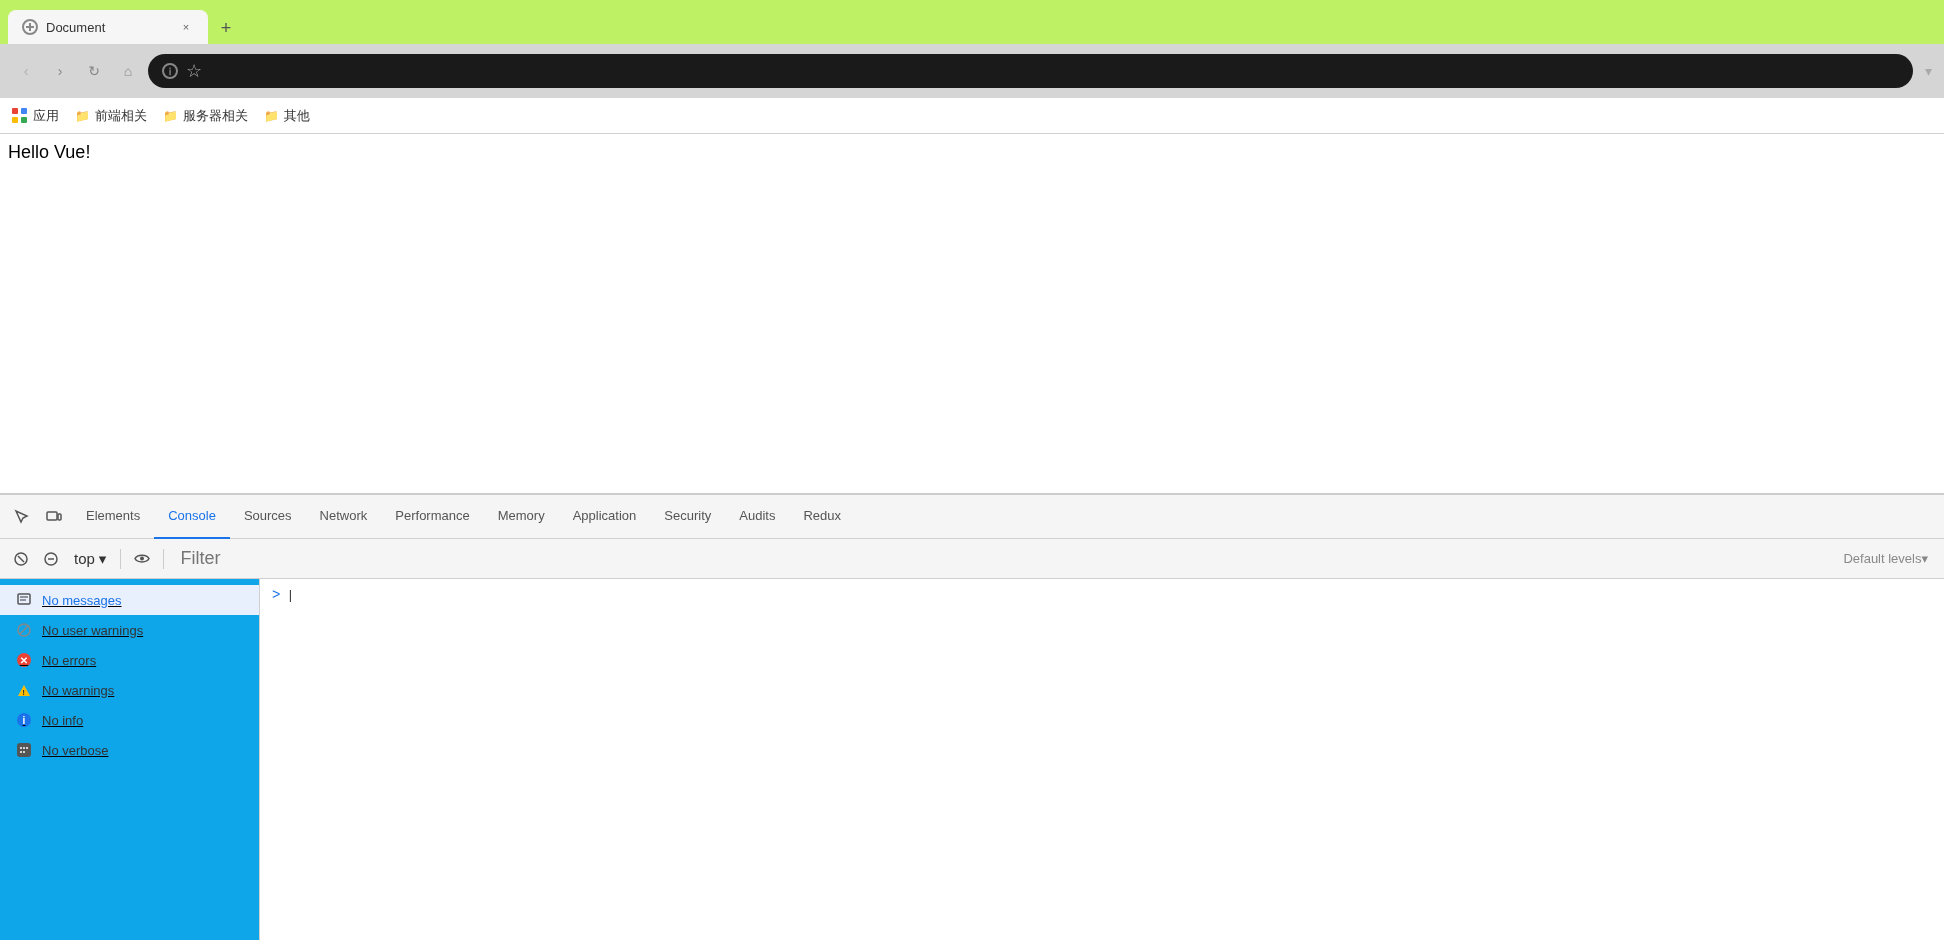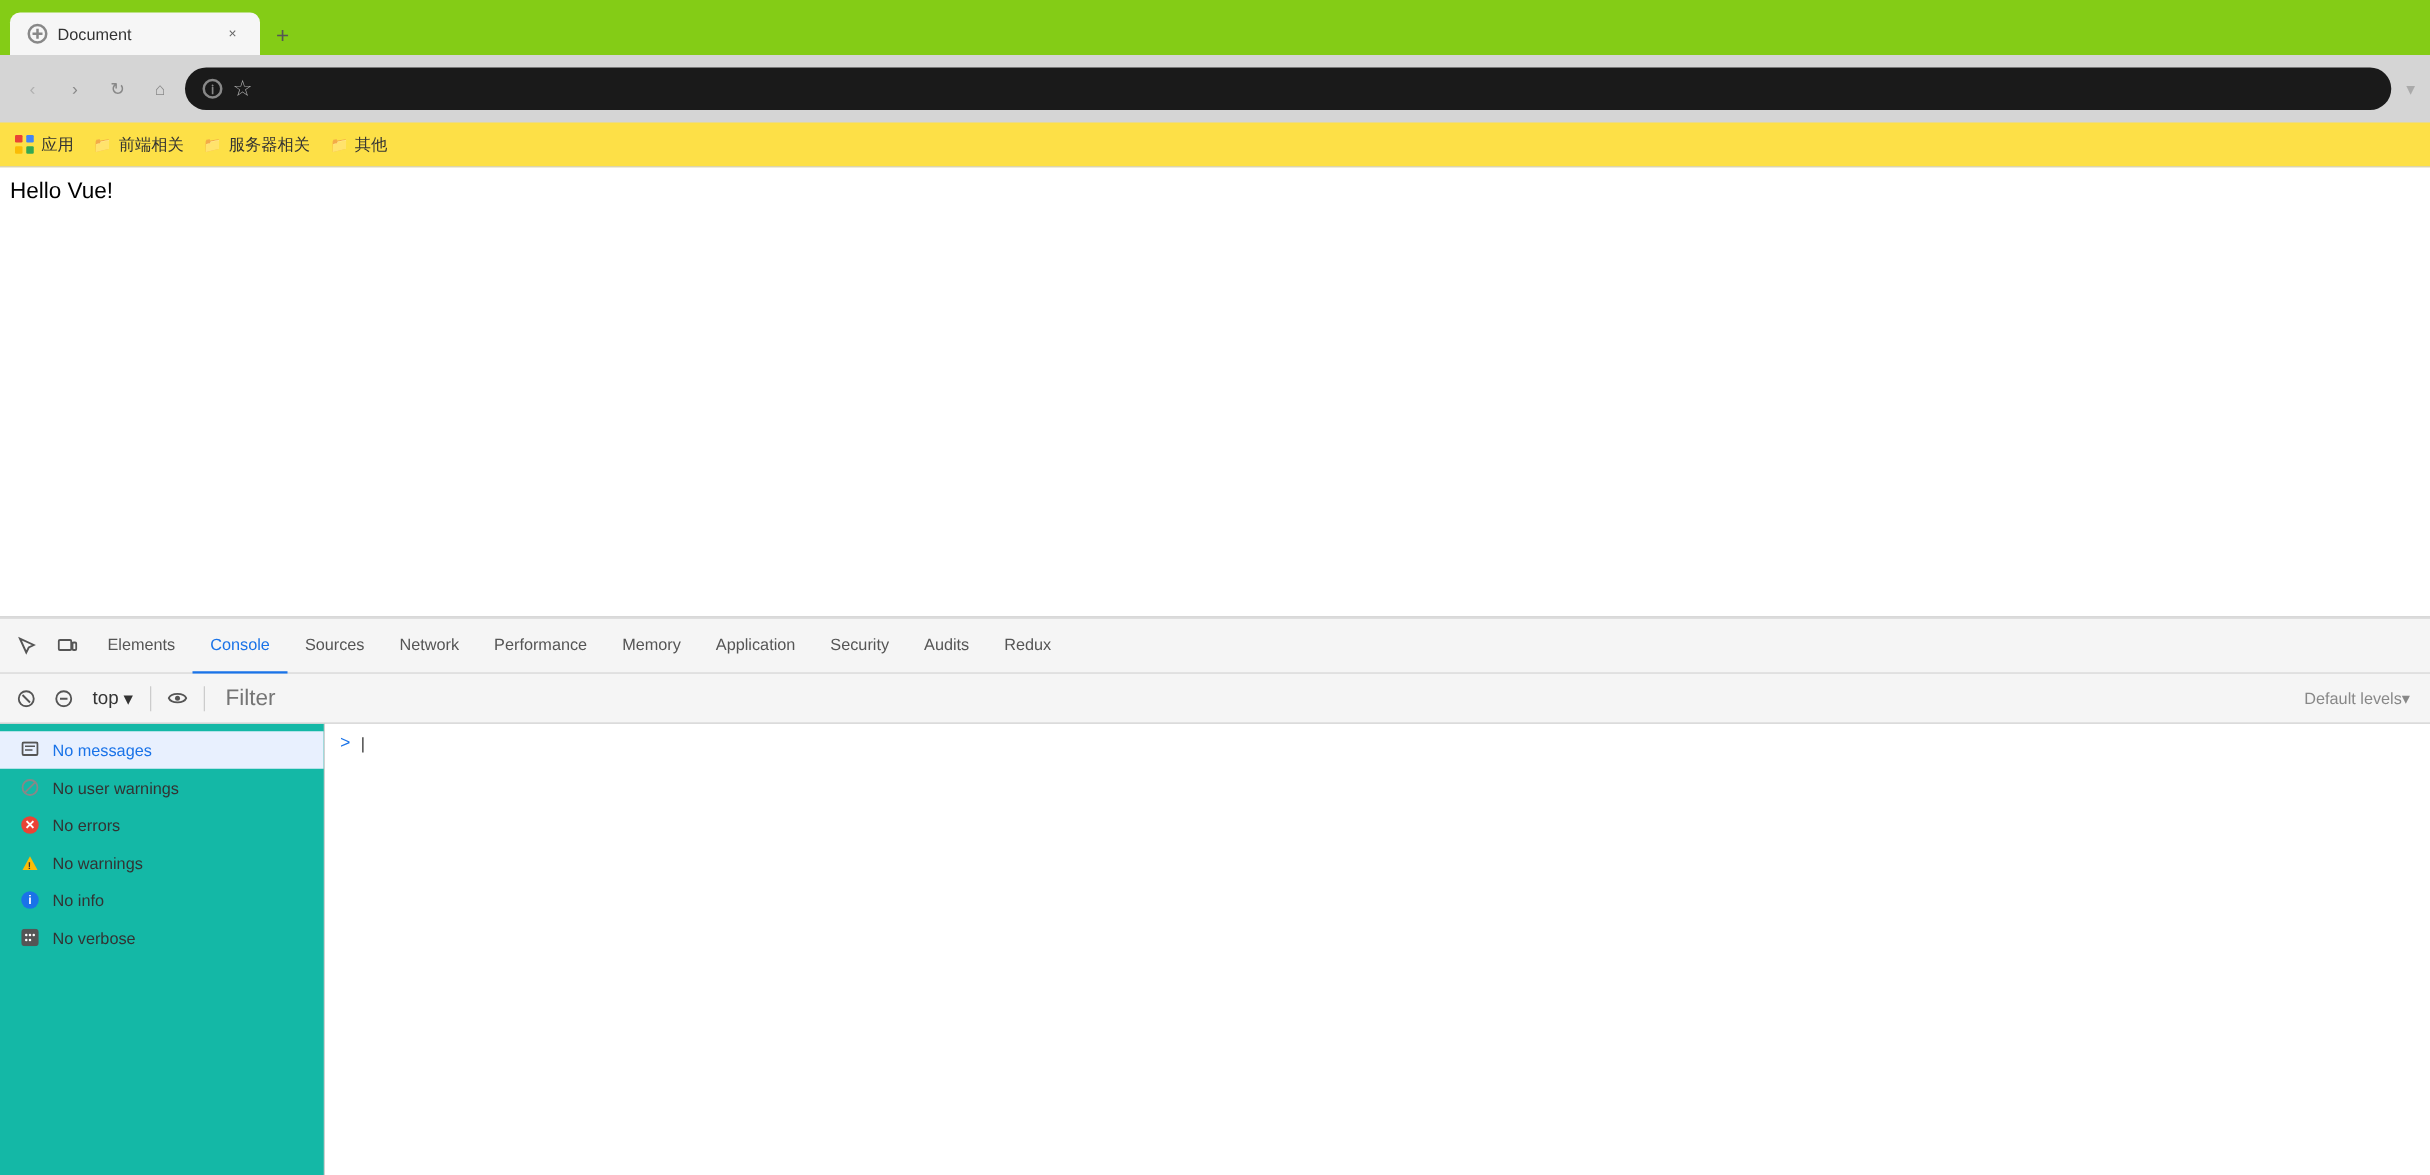--- a/index.html
+++ b/index.html
@@ -2,42 +2,42 @@
 <html><head>
   <meta charset="utf-8">
   <style>
     * { margin: 0; padding: 0; box-sizing: border-box; }
     body { font-family: -apple-system, BlinkMacSystemFont, 'Segoe UI', sans-serif; background: #e8e8e8; width: 1944px; height: 940px; overflow: hidden; }
 
     
     .browser-chrome { background: #d5d5d5; }
 
     
-    .tab-bar { display: flex; align-items: flex-end; padding: 20px 8px 0 8px; background: #84cc16; height: 44px; }
+    .tab-bar { display: flex; align-items: flex-end; padding: 20px 8px 0 8px; background: #bef264; height: 44px; }
     .tab { display: flex; align-items: center; background: #f0f0f0; border-radius: 8px 8px 0 0; padding: 0 14px; height: 34px; min-width: 200px; max-width: 280px; gap: 8px; position: relative; }
     .tab.active { background: #f6f6f6; }
     .tab-globe-icon { width: 16px; height: 16px; border: 2px solid #888; border-radius: 50%; display: flex; align-items: center; justify-content: center; flex-shrink: 0; position: relative; }
     .tab-globe-icon::before { content: ''; position: absolute; width: 8px; height: 2px; background: #888; }
     .tab-globe-icon::after { content: ''; position: absolute; width: 2px; height: 8px; background: #888; }
     .tab-title { font-size: 13px; color: #333; flex: 1; white-space: nowrap; overflow: hidden; text-overflow: ellipsis; }
     .tab-close { width: 16px; height: 16px; border-radius: 50%; display: flex; align-items: center; justify-content: center; color: #666; font-size: 11px; cursor: pointer; flex-shrink: 0; }
     .new-tab-btn { width: 28px; height: 28px; border-radius: 50%; background: transparent; border: none; font-size: 18px; color: #555; display: flex; align-items: center; justify-content: center; cursor: pointer; margin-left: 4px; margin-bottom: 2px; }
 
     
     .nav-bar { display: flex; align-items: center; background: #d5d5d5; padding: 6px 12px; height: 54px; gap: 6px; }
     .nav-btn { width: 28px; height: 28px; border-radius: 50%; background: transparent; border: none; color: #888; font-size: 14px; display: flex; align-items: center; justify-content: center; cursor: pointer; flex-shrink: 0; }
     .nav-btn.disabled { color: #b0b0b0; cursor: default; }
     .address-bar { flex: 1; background: #1a1a1a; border-radius: 20px; height: 34px; display: flex; align-items: center; padding: 0 14px; gap: 8px; }
     .address-info-icon { width: 16px; height: 16px; border: 2px solid #888; border-radius: 50%; display: flex; align-items: center; justify-content: center; color: #888; font-size: 10px; font-weight: bold; flex-shrink: 0; }
     .address-text { color: #e0e0e0; font-size: 14px; flex: 1; }
     .star-btn { color: #aaa; font-size: 18px; cursor: pointer; flex-shrink: 0; }
     .chevron-btn { color: #aaa; font-size: 14px; cursor: pointer; flex-shrink: 0; margin-left: 6px; }
 
     
-    .bookmarks-bar { display: flex; align-items: center; background: #fde047; padding: 4px 12px; height: 36px; gap: 16px; border-bottom: 1px solid #d0d0d0; }
+    .bookmarks-bar { display: flex; align-items: center; background: #ffffff; padding: 4px 12px; height: 36px; gap: 16px; border-bottom: 1px solid #d0d0d0; }
     .bookmark-item { display: flex; align-items: center; gap: 5px; font-size: 13px; color: #333; cursor: pointer; white-space: nowrap; }
     .bookmark-icon { font-size: 12px; color: #777; }
     .grid-icon { width: 16px; height: 16px; display: grid; grid-template-columns: 1fr 1fr; gap: 2px; }
     .grid-dot { width: 6px; height: 6px; border-radius: 1px; }
     .grid-dot:nth-child(1) { background: #ea4335; }
     .grid-dot:nth-child(2) { background: #4285f4; }
     .grid-dot:nth-child(3) { background: #fbbc05; }
     .grid-dot:nth-child(4) { background: #34a853; }
 
     
@@ -56,21 +56,21 @@
     .toolbar-btn { width: 26px; height: 26px; display: flex; align-items: center; justify-content: center; cursor: pointer; color: #555; border-radius: 2px; }
     .context-selector { display: flex; align-items: center; background: #f5f5f5; border: none; border-radius: 2px; padding: 2px 6px; font-size: 15px; color: #333; cursor: pointer; gap: 4px; }
     .divider-v { width: 1px; height: 20px; background: #ccc; margin: 0 4px; }
     .filter-input { flex: 1; border: none; background: transparent; font-size: 18px; color: #4c1d95; outline: none; padding: 0 8px; }
     .levels-btn { display: flex; align-items: center; gap: 0; font-size: 13px; color: #888; cursor: pointer; padding: 4px 8px; border-radius: 2px; }
 
     
     .devtools-body { display: flex; flex: 1; overflow: hidden; }
 
     
-    .devtools-sidebar { width: 260px; background: #14b8a6; border-right: 1px solid #d0d0d0; padding: 6px 0; overflow-y: auto; }
+    .devtools-sidebar { width: 260px; background: #0ea5e9; border-right: 1px solid #d0d0d0; padding: 6px 0; overflow-y: auto; text-decoration: underline; }
     .sidebar-item { display: flex; align-items: center; padding: 7px 16px; gap: 10px; font-size: 13px; color: #333; cursor: pointer; }
     .sidebar-item.active { background: #e8f0fe; color: #1a73e8; }
     .si-icon { width: 16px; height: 16px; display: flex; align-items: center; justify-content: center; flex-shrink: 0; }
 
     
     .console-area { flex: 1; background: #fff; padding: 8px 12px; font-family: 'Courier New', monospace; font-size: 13px; }
     .console-prompt { display: flex; align-items: center; gap: 6px; color: #1a73e8; }
 
     .icon-error { width: 14px; height: 14px; background: #ea4335; border-radius: 50%; display: flex; align-items: center; justify-content: center; color: #fff; font-size: 10px; font-weight: bold; }
     .icon-info { width: 14px; height: 14px; background: #1a73e8; border-radius: 50%; display: flex; align-items: center; justify-content: center; color: #fff; font-size: 10px; font-weight: bold; }

